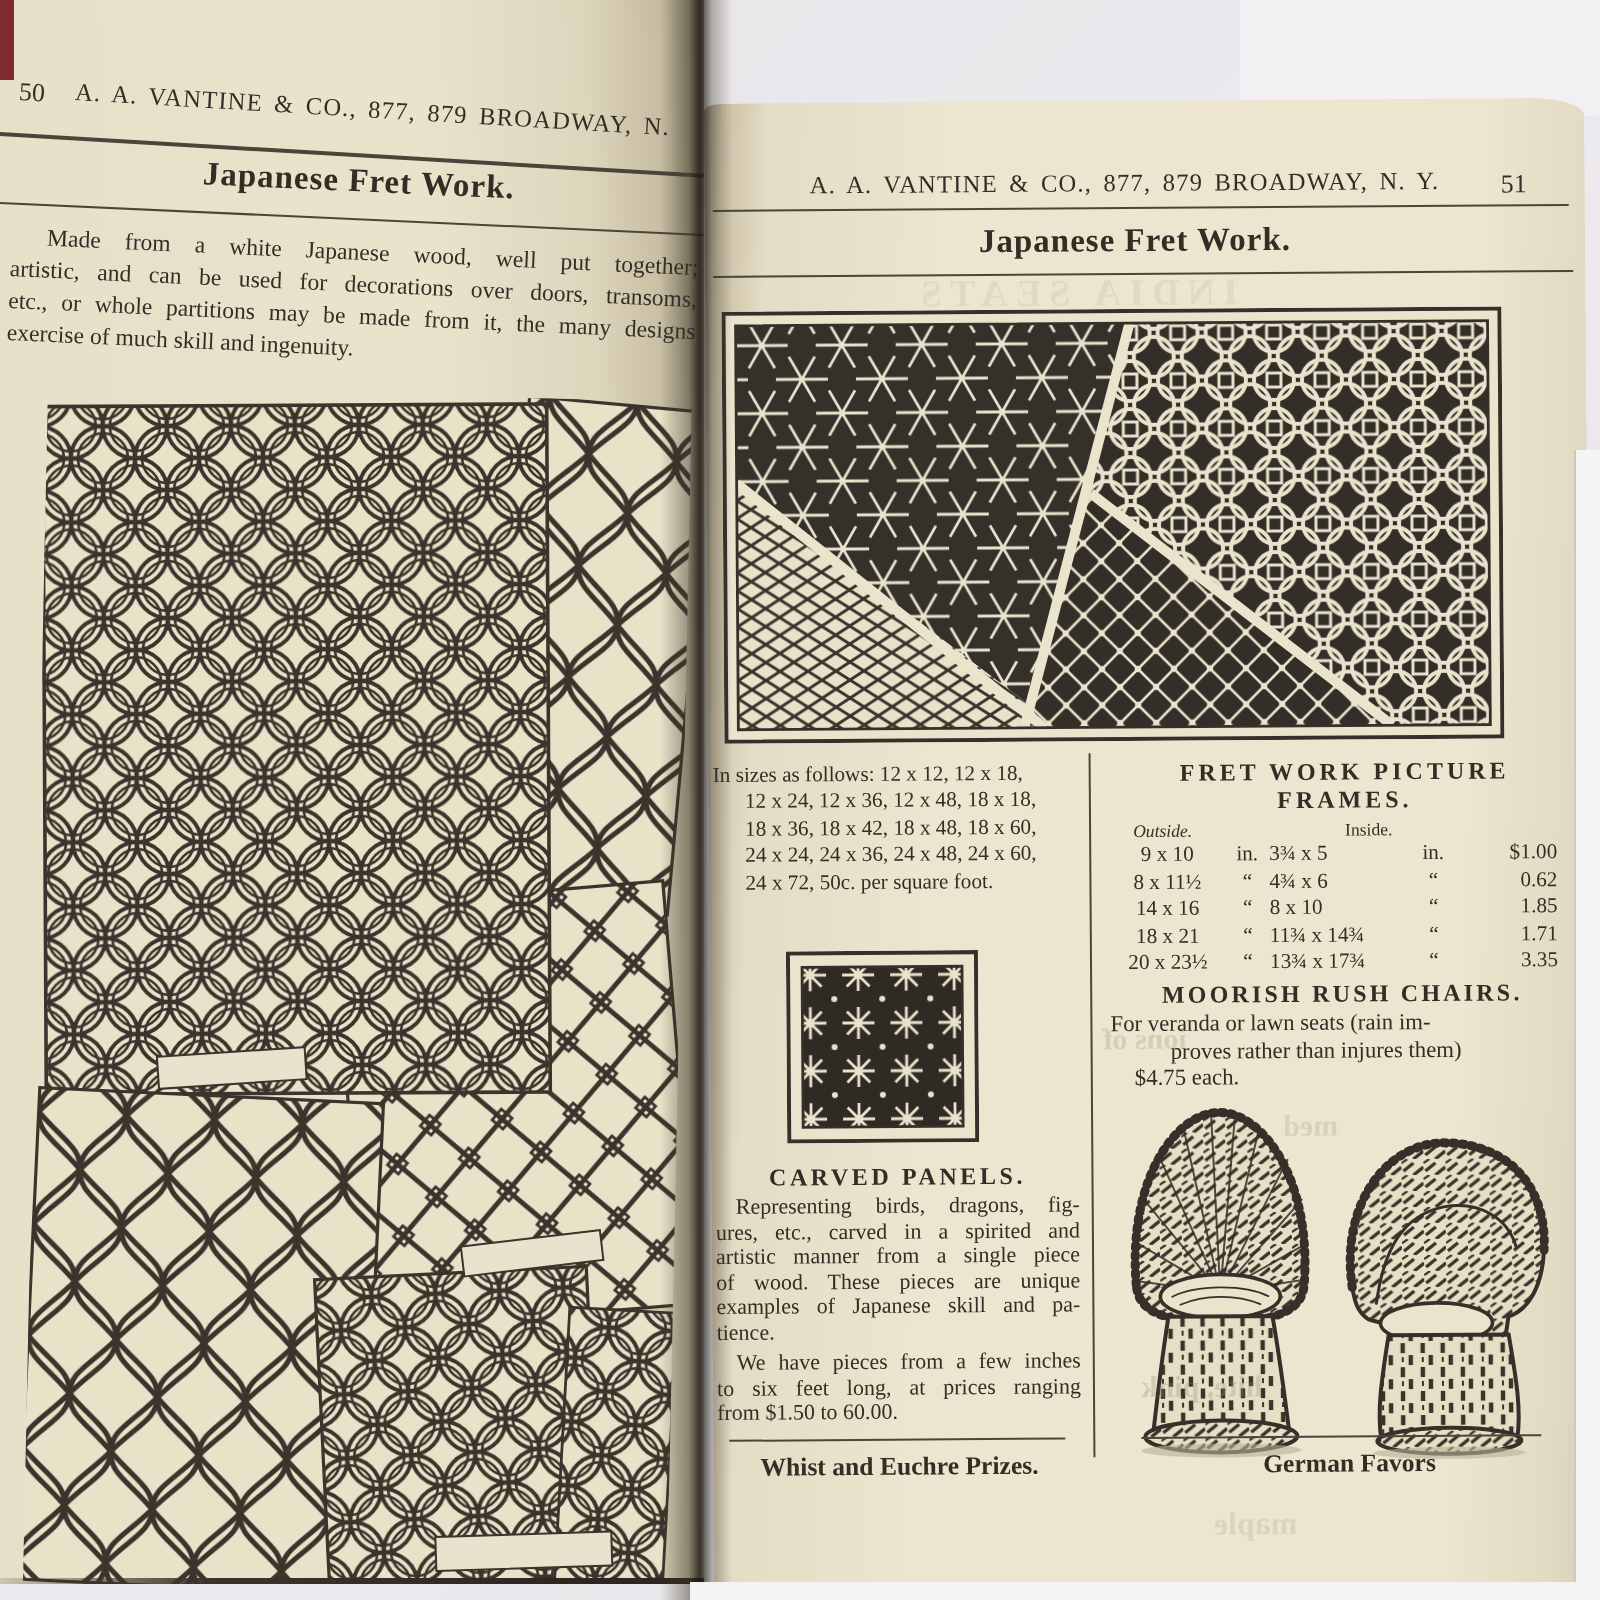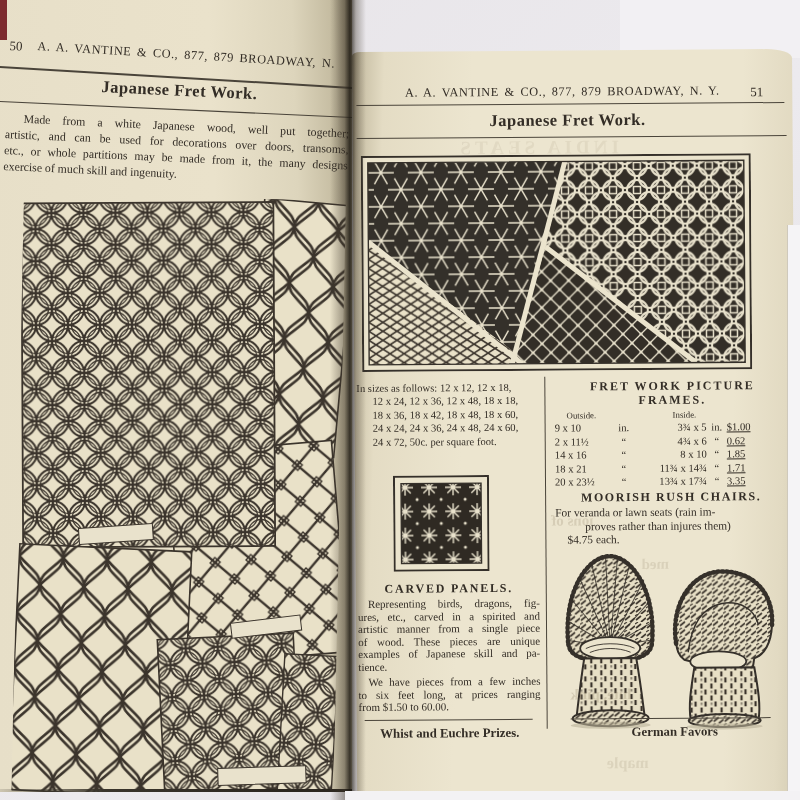--- a/index.html
+++ b/index.html
@@ -49,29 +49,29 @@
   #carved-p1{left:2px;top:546px;width:182px;font-size:11px;line-height:12.6px;}
   #carved-p1 .first{text-indent:10px;}
   #carved-p2{left:2px;top:624px;width:182px;font-size:11px;line-height:12.6px;}
   #carved-p2 .first{text-indent:10px;}
   #cap-rule-l{left:8px;top:668px;width:168px;height:1.2px;background:#4a443a;}
   #cap-whist{left:0;top:675px;width:186px;text-align:center;font-weight:bold;font-size:12.8px;}
   
   #frames-h1{left:200px;top:329px;width:236px;text-align:center;font-size:12px;font-weight:bold;letter-spacing:2px;}
   #frames-h2{left:200px;top:343px;width:236px;text-align:center;font-size:12px;font-weight:bold;letter-spacing:2px;}
   #frames-cols{left:200px;top:360px;width:236px;font-size:8.8px;}
-  #frames-cols .o{position:absolute;left:12px;}
+  #frames-cols .o{position:absolute;left:12px;font-style:italic;}
   #frames-cols .i{position:absolute;left:118px;}
   #frames-table{left:200px;top:371px;width:236px;font-size:10.6px;}
   .frow{display:flex;height:13.6px;line-height:13.6px;}
-  .frow .c-out{width:58px;text-align:left;}
+  .frow .c-out{width:58px;text-align:center;}
   .frow .c-u1{width:22px;text-align:center;}
-  .frow .c-in{width:72px;text-align:right;}
+  .frow .c-in{width:72px;text-align:left;}
   .frow .c-u2{width:20px;text-align:center;}
-  .frow .c-pr{width:52px;text-decoration:underline;}
+  .frow .c-pr{width:52px;text-align:right;}
   #moorish-h{left:196px;top:440px;width:240px;text-align:center;font-size:12px;font-weight:bold;letter-spacing:1.6px;}
   #moorish-t{left:200px;top:456px;width:236px;font-size:11.4px;line-height:13.6px;}
   #moorish-t .l2{padding-left:30px;}
   #moorish-t .l3{padding-left:12px;}
   #chairs{left:196px;top:498px;width:236px;height:186px;}
   #cap-rule-r{left:214px;top:668px;width:200px;height:1.2px;background:#4a443a;}
   #cap-german{left:200px;top:675px;width:236px;text-align:center;font-weight:bold;font-size:12.8px;}
   
   .ghost{color:#9b8d72;transform:scaleX(-1);pointer-events:none;}
   #ghost1{left:70px;top:86px;width:230px;text-align:center;font-size:19px;font-weight:bold;letter-spacing:4px;opacity:.13;}
@@ -320,21 +320,21 @@
     </div>
     <div id="frames-table" class="abs">
       <div class="frow">
         <span class="c-out">9 x 10</span>
         <span class="c-u1">in.</span>
         <span class="c-in">3¾ x 5</span>
         <span class="c-u2">in.</span>
         <span class="c-pr">$1.00</span>
       </div>
       <div class="frow">
-        <span class="c-out">2 x 11½</span>
+        <span class="c-out">8 x 11½</span>
         <span class="c-u1">“</span>
         <span class="c-in">4¾ x 6</span>
         <span class="c-u2">“</span>
         <span class="c-pr">0.62</span>
       </div>
       <div class="frow">
         <span class="c-out">14 x 16</span>
         <span class="c-u1">“</span>
         <span class="c-in">8 x 10</span>
         <span class="c-u2">“</span>

